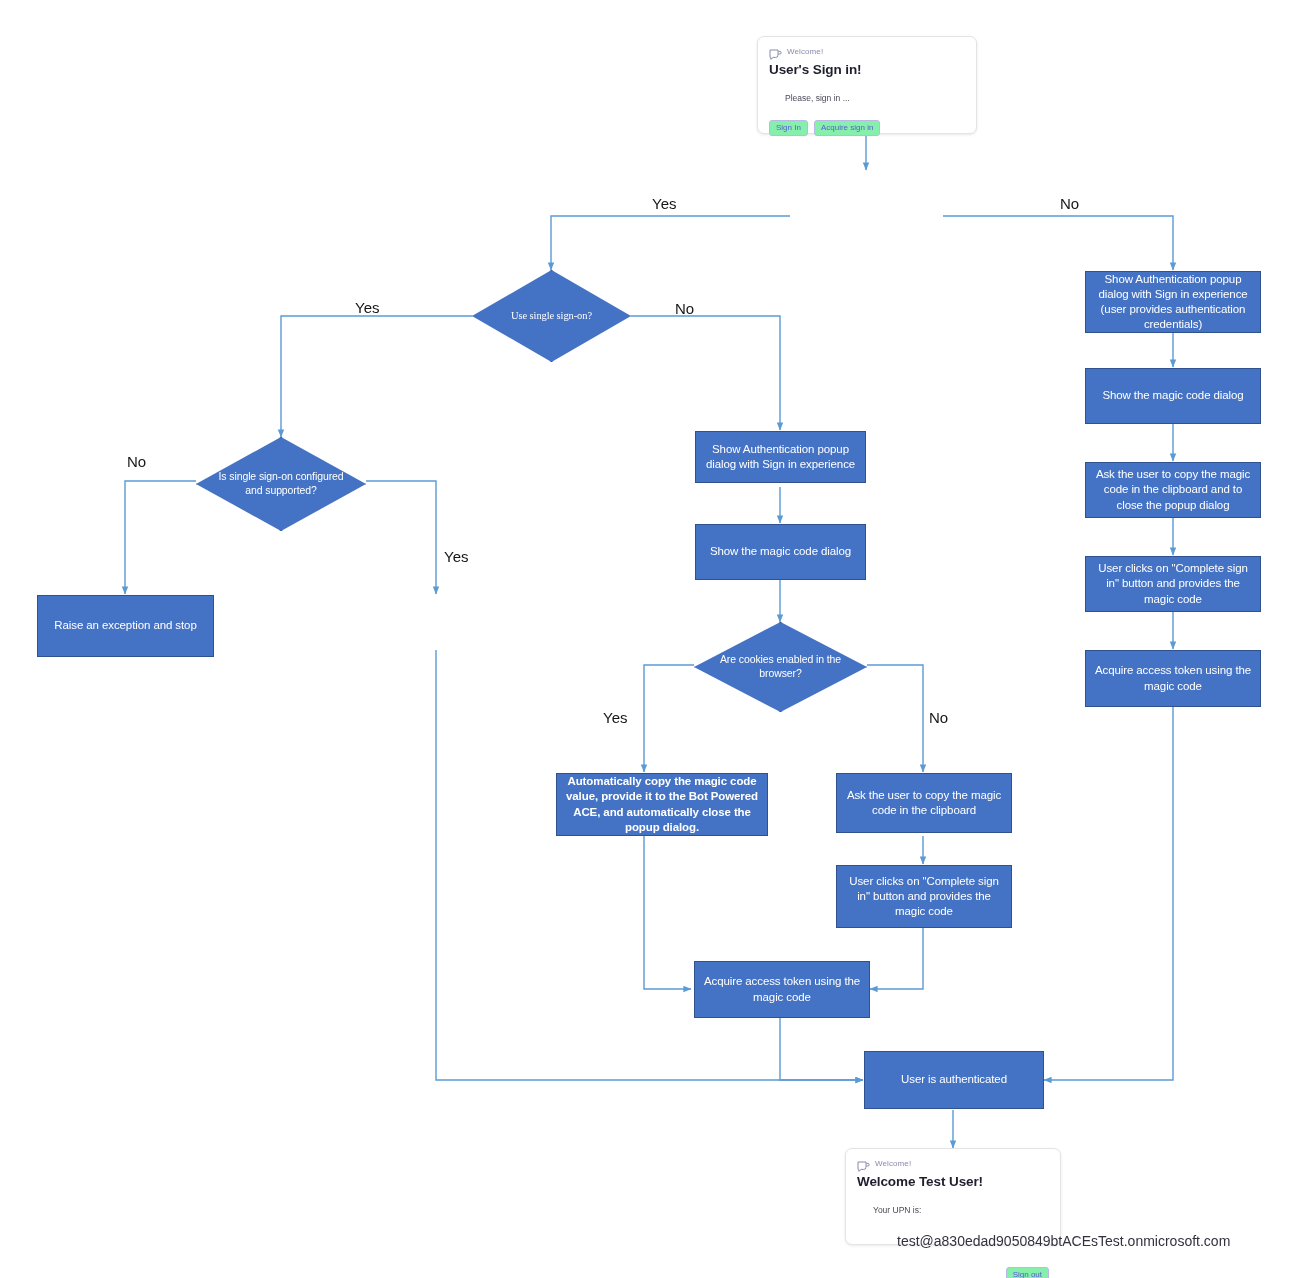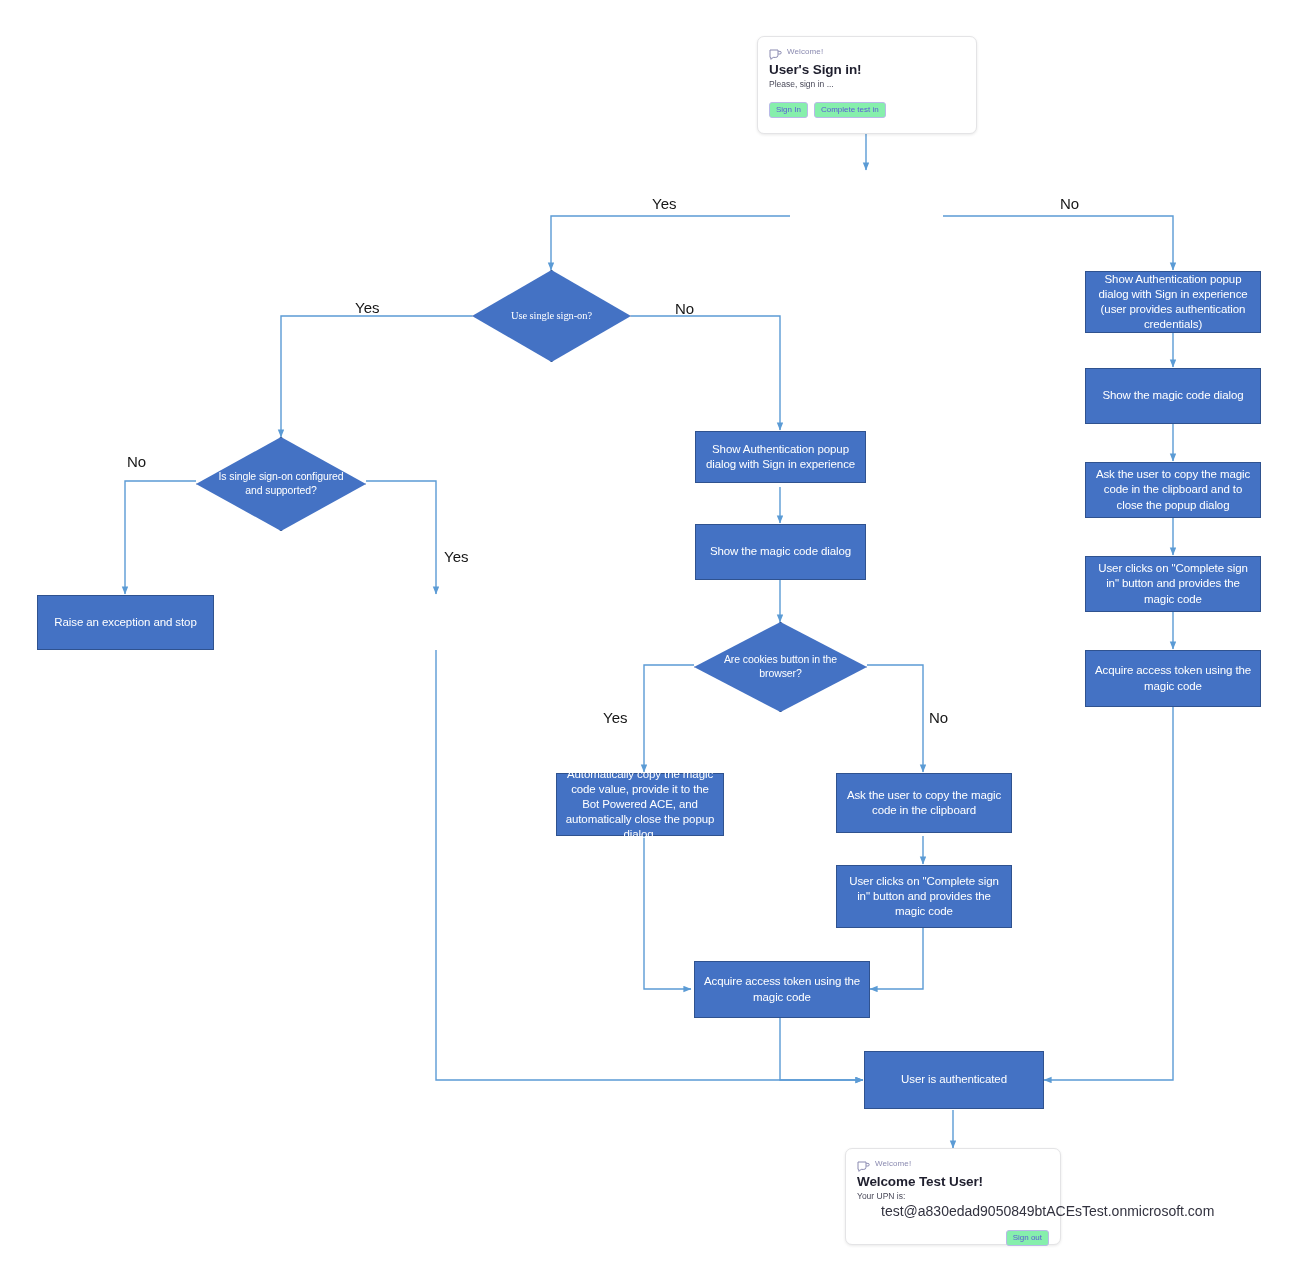--- a/index.html
+++ b/index.html
@@ -104,21 +104,21 @@
   .card-title {
     font-size: 13.5px;
     font-weight: bold;
     color: #1f1f2e;
     margin: 0 0 2px 0;
     letter-spacing: -0.1px;
   }
   .card-sub {
     font-size: 8.5px;
     color: #4a4a5a;
-    margin: 0;
+    margin: 16px;
     line-height: 1.35;
   }
   .card-sub.mono { font-size: 14px; color: #32323f; padding-left: 24px; }
   .card-actions {
     display: flex;
     gap: 6px;
     margin-top: 12px;
   }
   .card-btn {
     font-size: 8px;
@@ -194,21 +194,21 @@
           <path d="M1,1 h8 v5.2 a2.2,2.2 0 0 1 -2.2,2.2 h-2.6 l-2.4,1.9 v-1.9 h-0.8 z" fill="none" stroke="#8a8ab0" stroke-width="1"></path>
           <path d="M9.3,2.4 h1.6 a1.3,1.3 0 0 1 0,2.6 h-1.6" fill="none" stroke="#8a8ab0" stroke-width="1"></path>
         </svg>
       </span>
       <span class="label">Welcome!</span>
     </div>
     <p class="card-title">User's Sign in!</p>
     <p class="card-sub">Please, sign in ...</p>
     <div class="card-actions">
       <button class="card-btn">Sign In</button>
-      <button class="card-btn">Complete test in</button>
+      <button class="card-btn">Acquire sign in</button>
     </div>
   </div>
 
   <div class="card" style="left:845px; top:1148px; width:216px; height:97px;">
     <div class="card-head">
       <span class="cup">
         <svg width="13" height="11" viewBox="0 0 13 11">
           <path d="M1,1 h8 v5.2 a2.2,2.2 0 0 1 -2.2,2.2 h-2.6 l-2.4,1.9 v-1.9 h-0.8 z" fill="none" stroke="#8a8ab0" stroke-width="1"></path>
           <path d="M9.3,2.4 h1.6 a1.3,1.3 0 0 1 0,2.6 h-1.6" fill="none" stroke="#8a8ab0" stroke-width="1"></path>
         </svg>
@@ -229,37 +229,37 @@
     <div class="dtext">Use single sign-on?</div>
   </div>
 
   <div class="diamond" style="left:196px; top:437px; width:170px; height:94px;">
     <div class="shape"></div>
     <div class="dtext">Is single sign-on configured and supported?</div>
   </div>
 
   <div class="diamond" style="left:694px; top:622px; width:173px; height:90px;">
     <div class="shape"></div>
-    <div class="dtext">Are cookies button in the browser?</div>
-  </div>
-
-  <div class="node" style="left:37px; top:595px; width:177px; height:55px;">
+    <div class="dtext">Are cookies enabled in the browser?</div>
+  </div>
+
+  <div class="node" style="left:37px; top:595px; width:177px; height:62px;">
     <span>Raise an exception and stop</span>
   </div>
 
 
   <div class="node" style="left:695px; top:431px; width:171px; height:52px;">
     <span>Show Authentication popup dialog with Sign in experience</span>
   </div>
 
   <div class="node" style="left:695px; top:524px; width:171px; height:56px;">
     <span>Show the magic code dialog</span>
   </div>
 
-  <div class="node" style="left:556px; top:773px; width:168px; height:63px;">
+  <div class="node" style="left:556px; top:773px; width:212px; height:63px;font-weight:bold;">
     <span>Automatically copy the magic code value, provide it to the Bot Powered ACE, and automatically close the popup dialog.</span>
   </div>
 
   <div class="node" style="left:836px; top:773px; width:176px; height:60px;">
     <span>Ask the user to copy the magic code in the clipboard</span>
   </div>
 
   <div class="node" style="left:836px; top:865px; width:176px; height:63px;">
     <span>User clicks on "Complete sign in" button and provides the magic code</span>
   </div>

